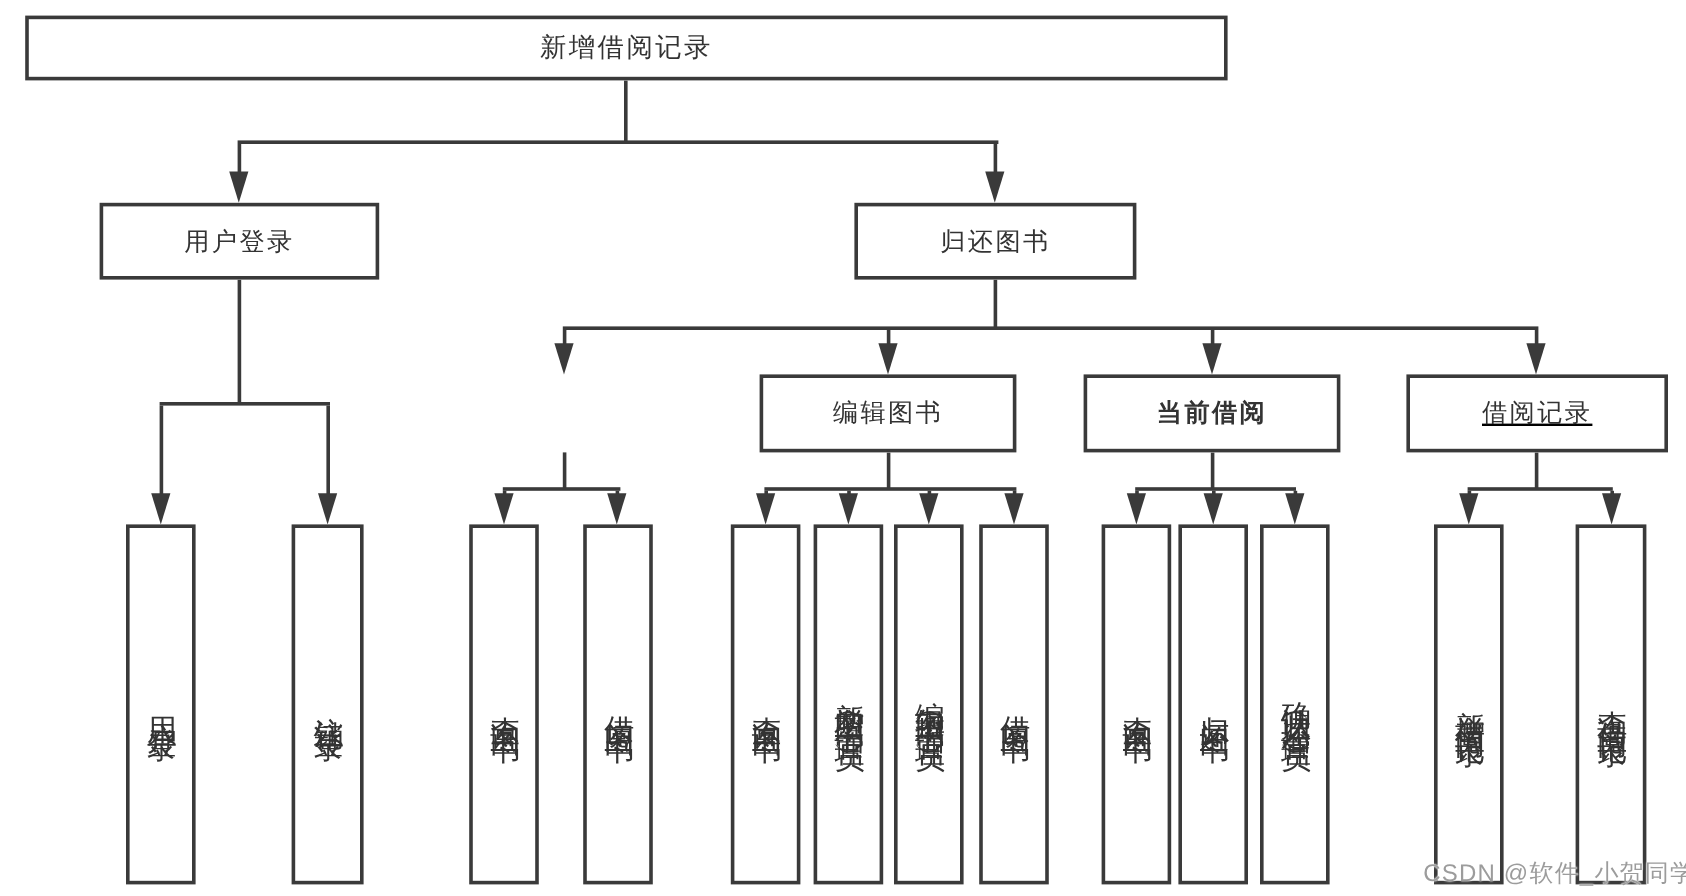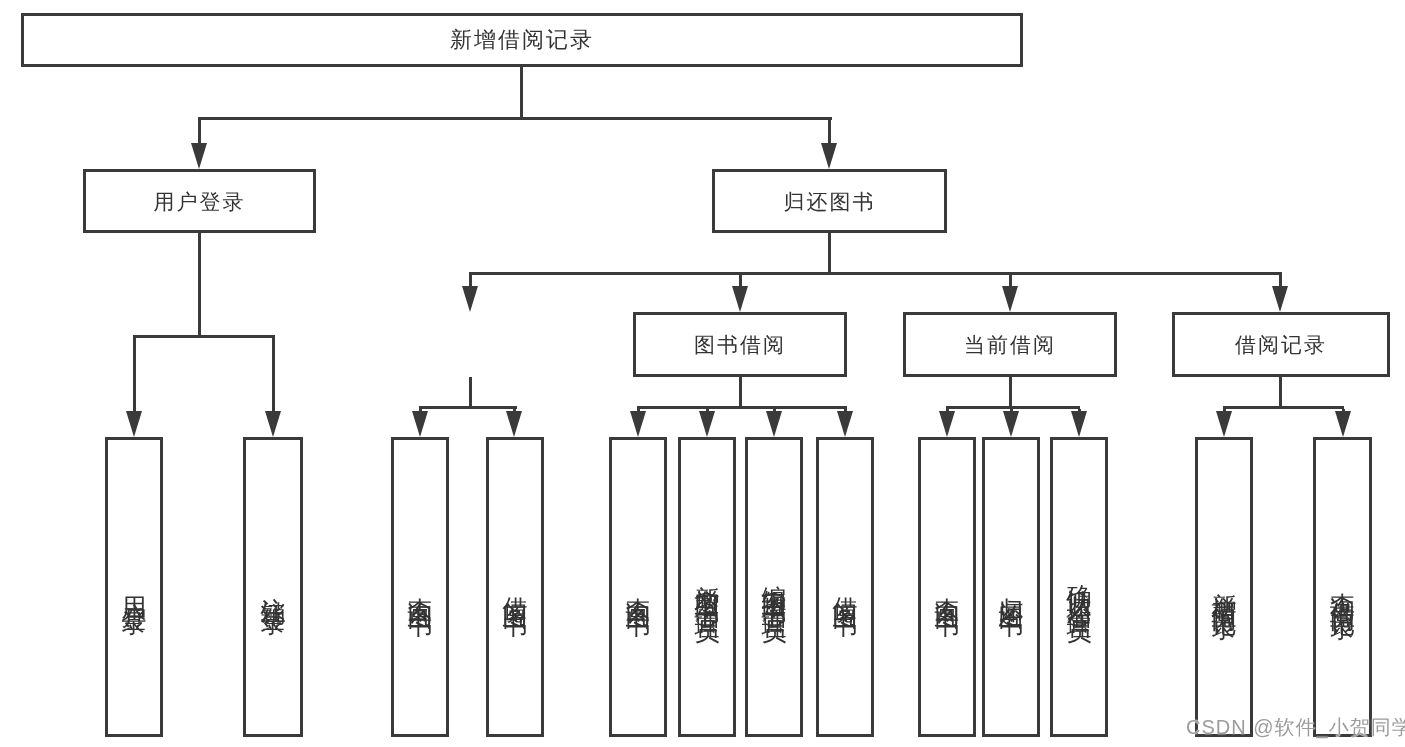--- a/index.html
+++ b/index.html
@@ -104,26 +104,26 @@
   </div>
 
   <div class="box" style="left:83px;top:169px;width:233px;height:64px;">
     <span class="hlabel">用户登录</span>
   </div>
   <div class="box" style="left:712px;top:169px;width:235px;height:64px;">
     <span class="hlabel">归还图书</span>
   </div>
 
   <div class="box" style="left:633px;top:312px;width:214px;height:65px;">
-    <span class="hlabel">图书借阅</span>
+    <span class="hlabel">编辑图书</span>
   </div>
-  <div class="box" style="left:903px;top:312px;width:214px;height:65px;">
+  <div class="box" style="left:903px;top:312px;width:214px;height:65px;font-weight:bold;">
     <span class="hlabel">当前借阅</span>
   </div>
-  <div class="box" style="left:1172px;top:312px;width:218px;height:65px;">
+  <div class="box" style="left:1172px;top:312px;width:218px;height:65px;text-decoration:underline;">
     <span class="hlabel">借阅记录</span>
   </div>
 
   <div class="box" style="left:105px;top:437px;width:58px;height:300px;">
     <span class="vlabel">用户登录</span>
   </div>
   <div class="box" style="left:243px;top:437px;width:60px;height:300px;">
     <span class="vlabel">注销登录</span>
   </div>
 

